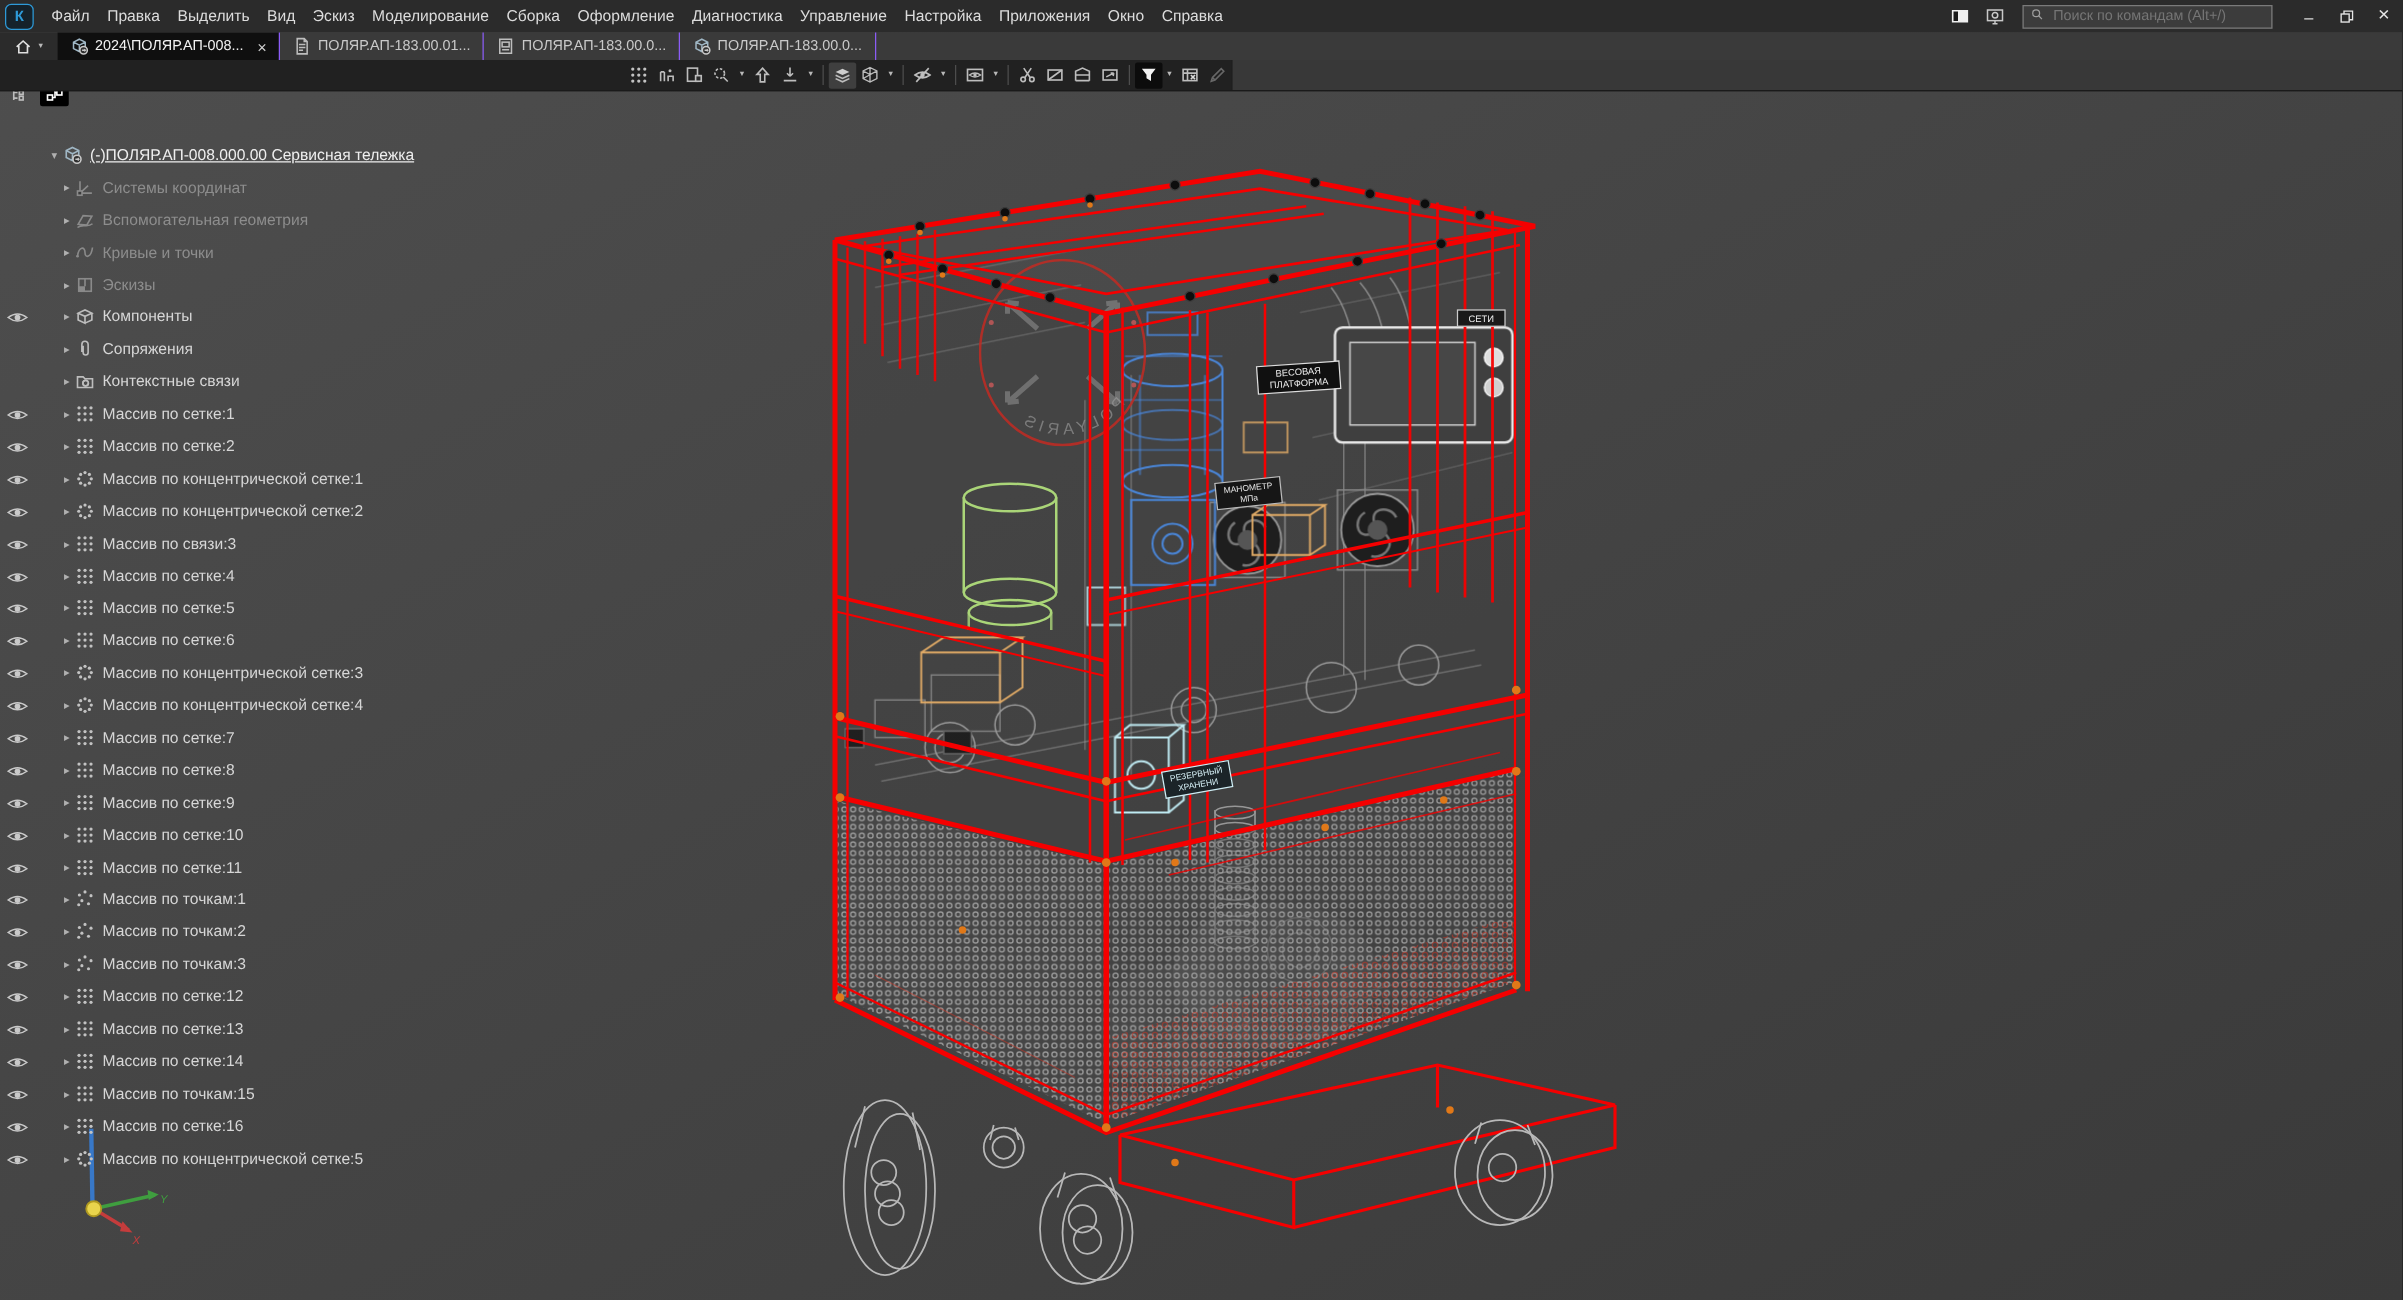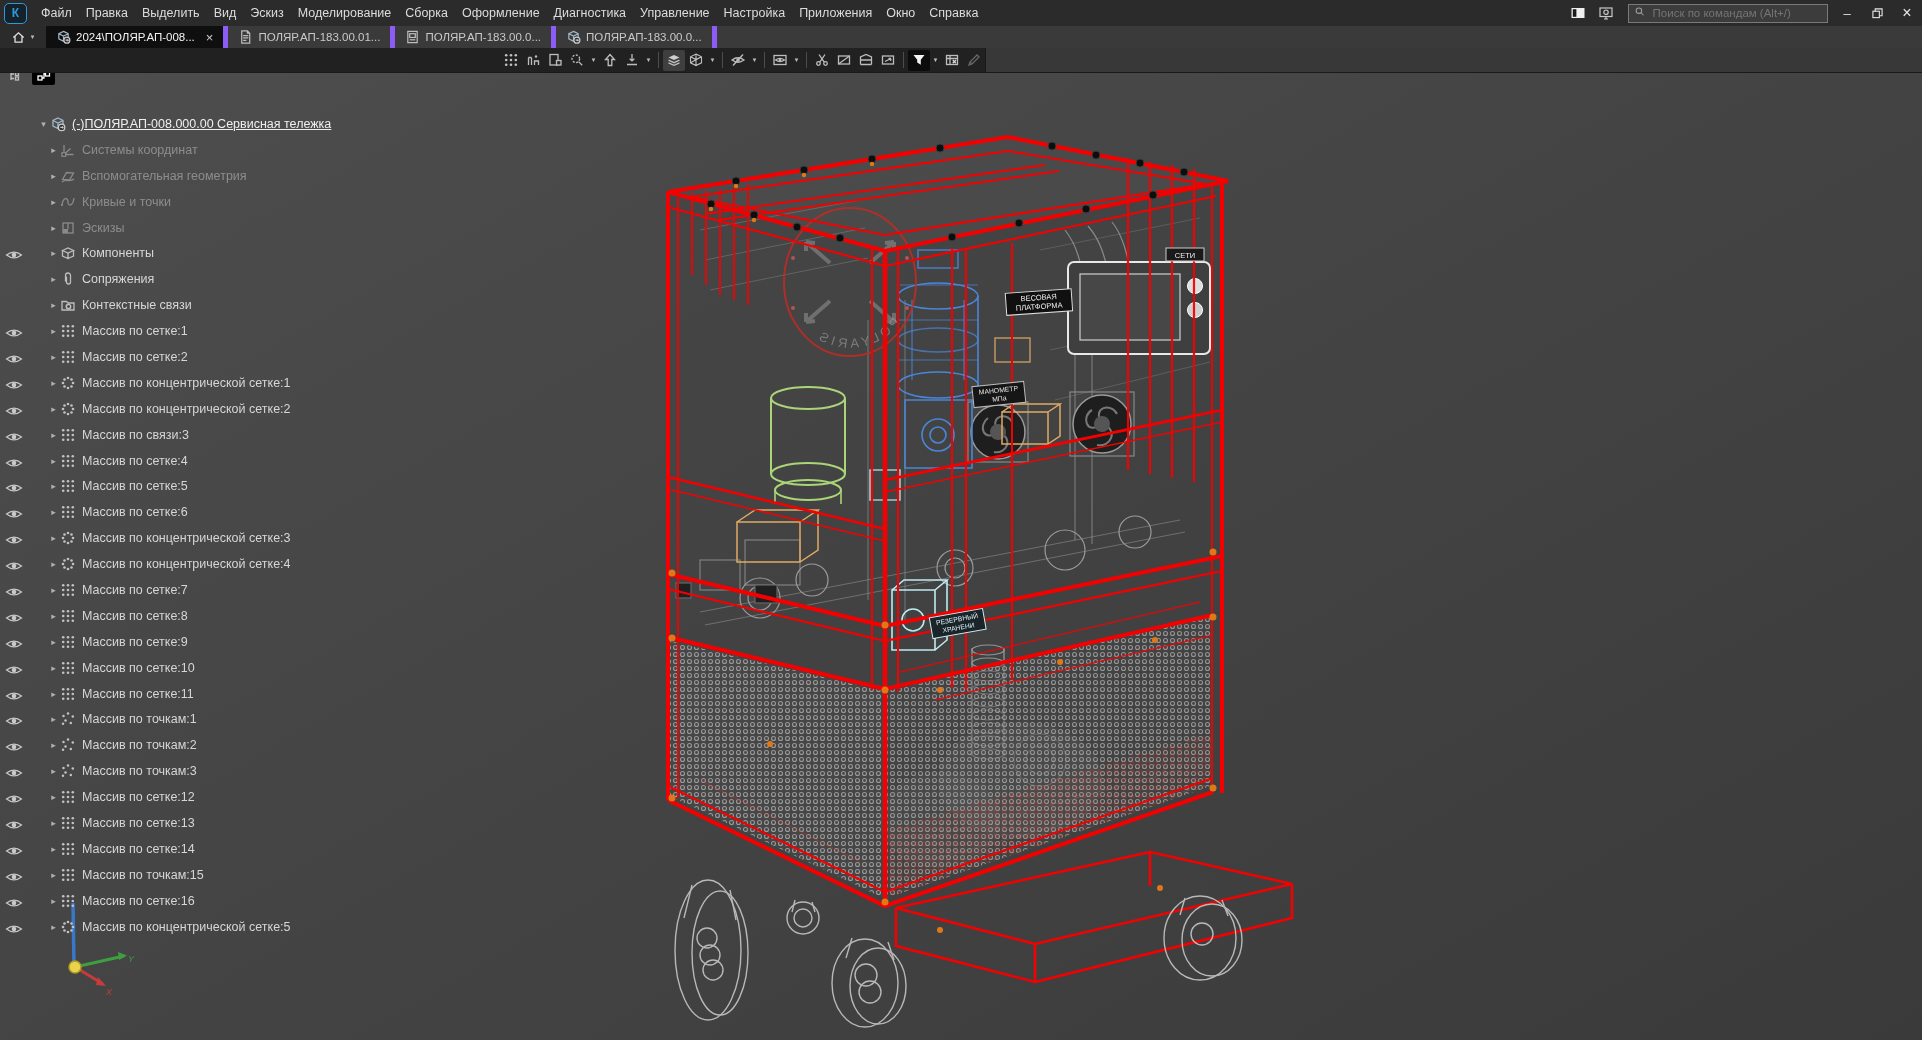--- a/index.html
+++ b/index.html
@@ -9,31 +9,31 @@
   svg text{font-family:"Liberation Sans",sans-serif;}
 
   
   .menubar{position:absolute;top:0;left:0;right:0;height:26px;background:#2b2b2b;
            display:flex;align-items:center;z-index:40;}
   .logo{width:21px;height:19px;margin:0 7px 0 4px;border:1.5px solid #2e9ad8;border-radius:5px;
         color:#2e9ad8;font-weight:bold;font-size:12px;display:flex;align-items:center;justify-content:center;background:#15222b;}
   .m-item{color:#dcdcdc;font-size:12.5px;padding:0 7px;height:100%;display:flex;align-items:center;cursor:default;}
   .mb-spacer{flex:1;}
   .mb-btn{width:24px;height:20px;display:flex;align-items:center;justify-content:center;margin:0 2px;}
-  .searchbox{width:188px;height:17px;background:#3c3c3c;border:1px solid #7a7a7a;margin:0 4px 0 8px;
+  .searchbox{width:188px;height:17px;background:#3c3c3c;border:1px solid #7a7a7a;margin:0 14px 0 8px;
              display:flex;padding:0 5px;gap:5px;}
   .searchbox input{background:transparent;border:none;outline:none;color:#9e9e9e;font-size:11.5px;width:100%;
                    font-family:"Liberation Sans",sans-serif;}
   .winbtn{width:30px;height:26px;display:flex;align-items:center;justify-content:center;color:#e6e6e6;font-size:13px;}
 
   
   .tabbar{position:absolute;top:26px;left:0;right:0;height:22px;background:#3a3a3a;display:flex;z-index:40;}
   .home{width:46px;background:#2b2b2b;display:flex;align-items:center;justify-content:center;gap:4px;color:#e0e0e0;}
   .tab{display:flex;align-items:center;gap:5px;padding:0 10px;font-size:11.5px;color:#c9c9c9;
-       border-right:5px solid #8b5cf6;white-space:nowrap;}
+       border-right:1px solid #8b5cf6;white-space:nowrap;}
   .tab.active{background:#0f0f0f;color:#f2f2f2;}
   .tab .ticon{width:15px;height:15px;display:flex;align-items:center;}
   .tab .tclose{margin-left:6px;color:#cfcfcf;font-size:13px;line-height:1;}
 
   
   .toolbar{position:absolute;top:48px;left:0;right:0;height:24px;background:#212121;z-index:40;
            display:flex;align-items:center;border-bottom:1px solid #1a1a1a;}
   .tb-pad{width:500px;flex:none;}
   .tb-btn{width:22px;height:21px;display:flex;align-items:center;justify-content:center;flex:none;border-radius:2px;}
   .tb-btn.pressed{background:#0c0c0c;}

